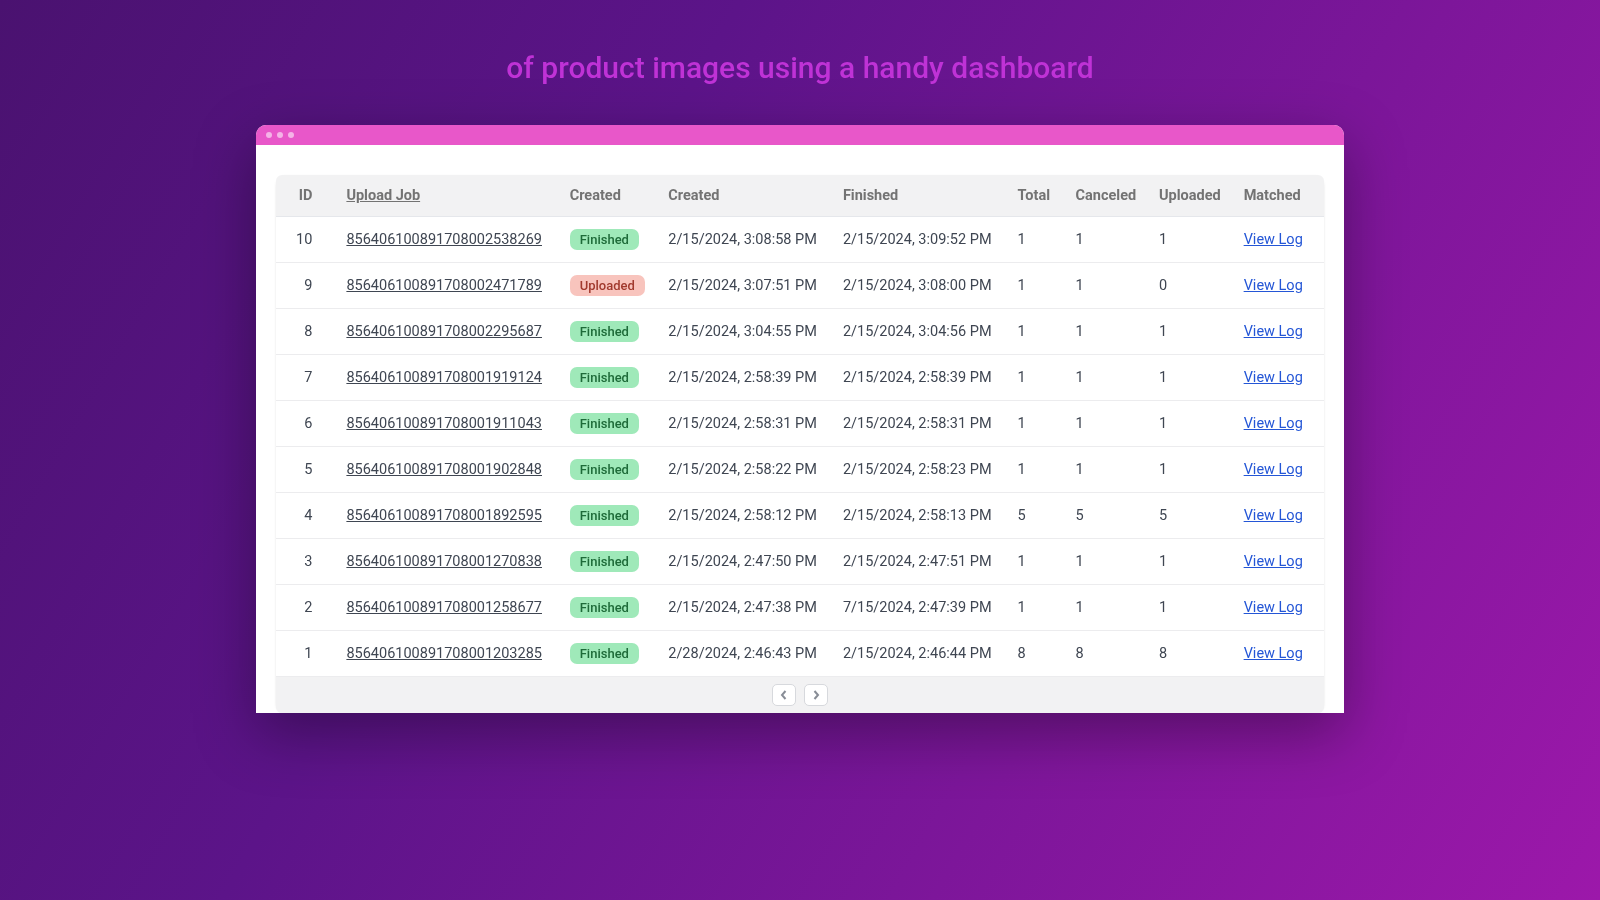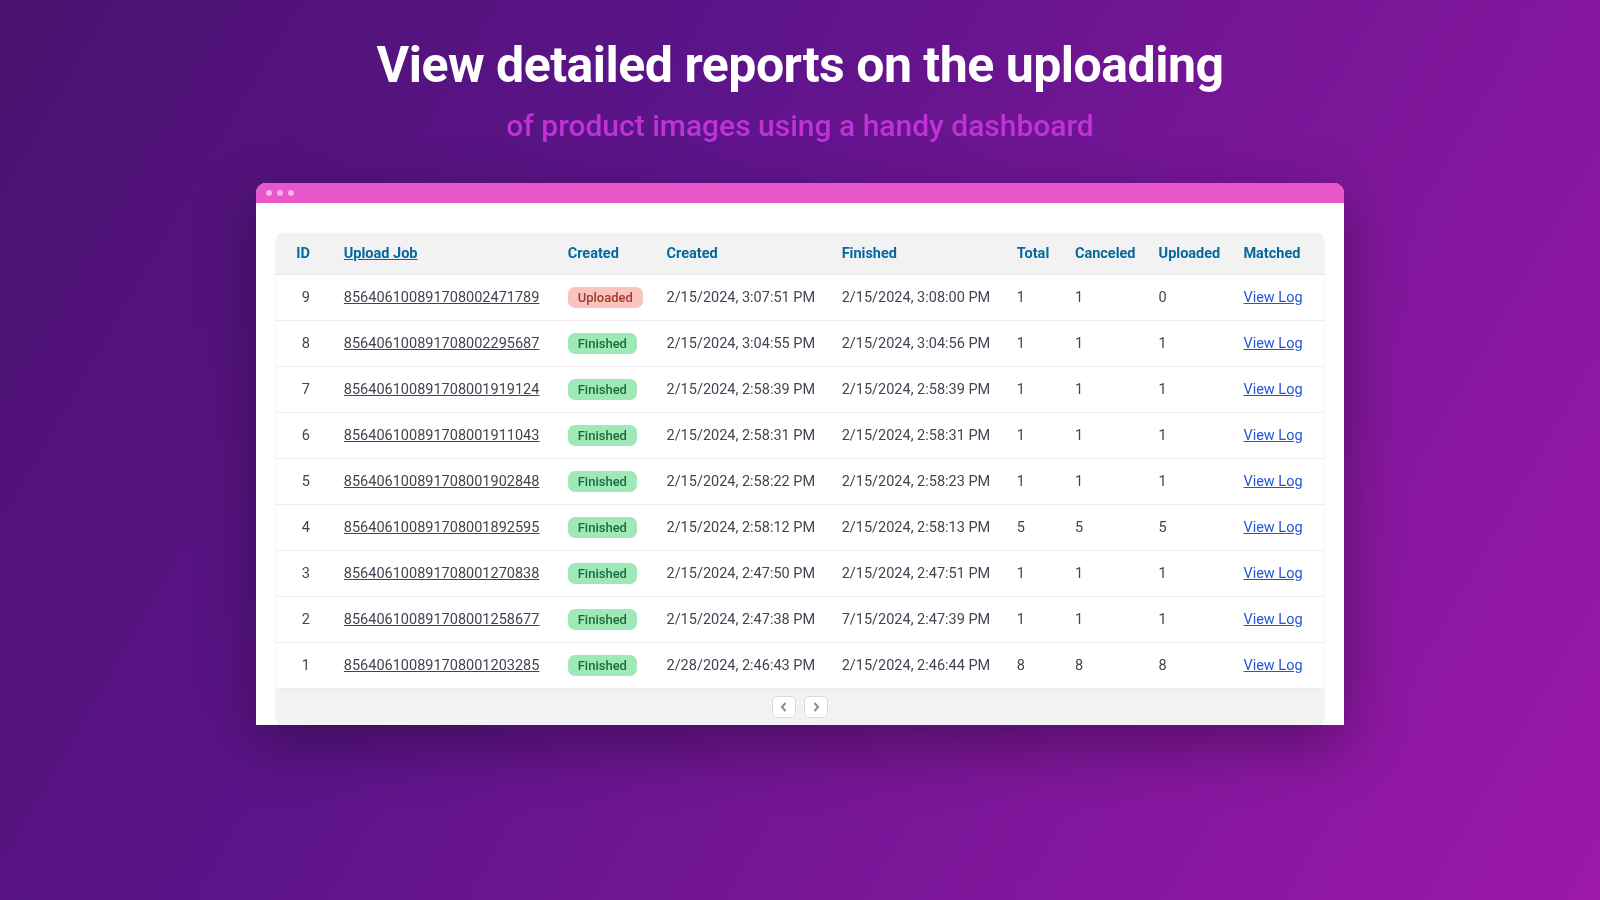--- a/index.html
+++ b/index.html
@@ -57,21 +57,21 @@
   }
   table {
     width: 100%;
     border-collapse: collapse;
     font-size: 14.5px;
     color: #3f4652;
   }
   thead th {
     text-align: left;
     background: #f2f2f3;
-    color: #0369a1;
+    color: #737373;
     font-weight: 700;
     padding: 12px 10px;
     border-bottom: 1px solid #e5e7eb;
   }
   thead th:first-child { border-top-left-radius: 6px; padding-left: 18px;}
   thead th:last-child  { border-top-right-radius: 6px; padding-right: 18px;}
   tbody td {
     padding: 12px 10px;
     border-bottom: 1px solid #ececee;
     white-space: nowrap;
@@ -120,21 +120,20 @@
     line-height: 1;
     display: flex; align-items: center; justify-content: center;
     cursor: pointer;
   }
   .pager button svg { width: 10px; height: 10px; stroke: #888d96; stroke-width: 2; fill: none; }
 </style>
 </head>
 <body>
 
 <div class="hero">
-  <h1>View detailed reports on the uploading</h1>
   <h2>of product images using a handy dashboard</h2>
 </div>
 
 <div class="window">
   <div class="titlebar">
     <span class="dot"></span>
     <span class="dot"></span>
     <span class="dot"></span>
   </div>
   <div class="panel">
@@ -148,20 +147,31 @@
             <th class="col-date">Created</th>
             <th class="col-date">Finished</th>
             <th class="col-num">Total</th>
             <th class="col-num">Canceled</th>
             <th class="col-num">Uploaded</th>
             <th class="col-details">Matched</th>
           </tr>
         </thead>
         <tbody id="rows">
             <tr>
+              <td class="col-id">10</td>
+              <td class="col-job">856406100891708002538269</td>
+              <td class="col-status"><span class="badge badge-finished">Finished</span></td>
+              <td class="col-date">2/15/2024, 3:08:58 PM</td>
+              <td class="col-date">2/15/2024, 3:09:52 PM</td>
+              <td class="col-num">1</td>
+              <td class="col-num">1</td>
+              <td class="col-num">1</td>
+              <td class="col-details"><a class="viewlog">View Log</a></td>
+            </tr>
+            <tr>
               <td class="col-id">9</td>
               <td class="col-job">856406100891708002471789</td>
               <td class="col-status"><span class="badge badge-canceled">Uploaded</span></td>
               <td class="col-date">2/15/2024, 3:07:51 PM</td>
               <td class="col-date">2/15/2024, 3:08:00 PM</td>
               <td class="col-num">1</td>
               <td class="col-num">1</td>
               <td class="col-num">0</td>
               <td class="col-details"><a class="viewlog">View Log</a></td>
             </tr>

